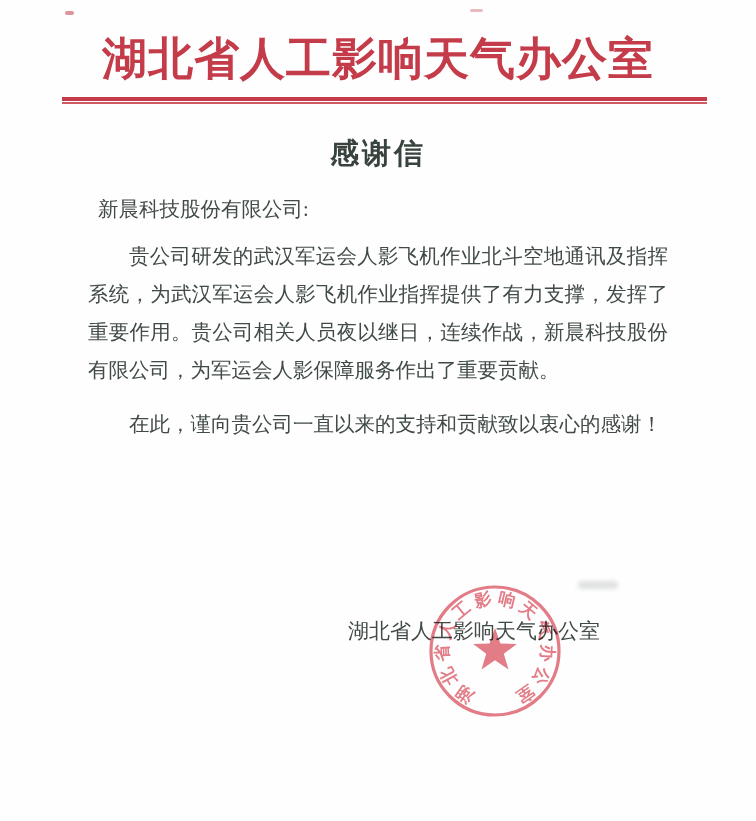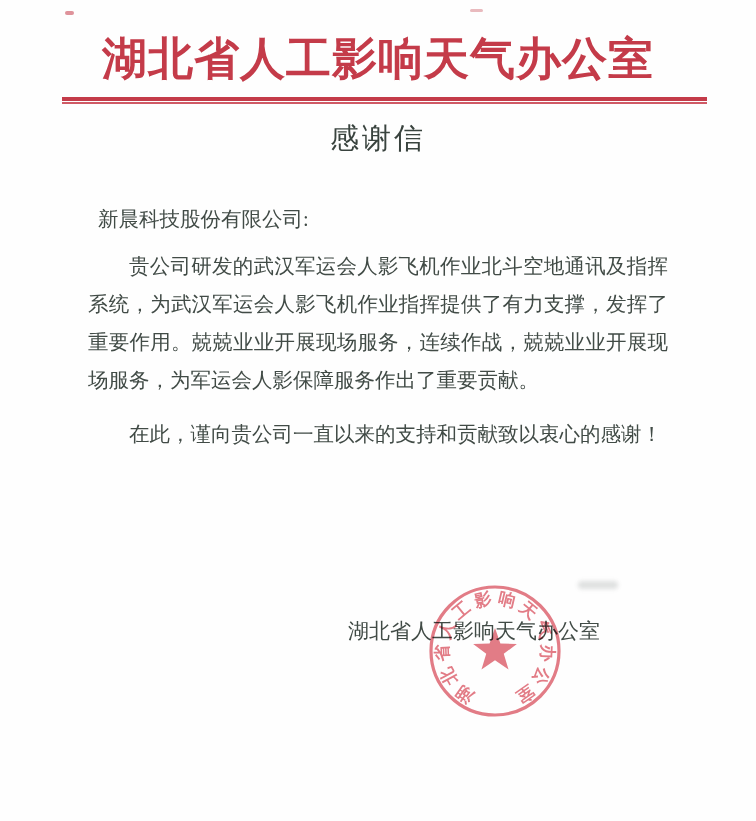--- a/index.html
+++ b/index.html
@@ -46,35 +46,35 @@
   }
   .rule-thin {
     margin-top: 1px;
     height: 2px;
     background: var(--rule-red-light, #cf5a65);
   }
 
   
   .letter-title {
     position: absolute;
-    top: 118px;
+    top: 133px;
     left: 0;
     width: 100%;
     text-align: center;
     font-size: 29px;
     line-height: 40px;
-    font-weight: normal;
+    font-weight: bold;
     letter-spacing: 3px;
     color: var(--title-ink, #39433e);
   }
 
   
   .letter-body {
     position: absolute;
-    top: 200px;
+    top: 190px;
     left: 88px;
     width: 580px;
     font-size: 20.5px;
     line-height: 38px;
     color: var(--body-ink, #414b46);
     text-align: justify;
   }
   .salutation {
     padding-left: 10px;
     margin-bottom: 9px;
@@ -144,21 +144,21 @@
   <div class="letterhead-name">湖北省人工影响天气办公室</div>
   <div class="letterhead-rule">
     <div class="rule-thick"></div>
     <div class="rule-thin"></div>
   </div>
 
   <h1 class="letter-title">感谢信</h1>
 
   <div class="letter-body">
     <p class="salutation">新晨科技股份有限公司:</p>
-    <p class="para">贵公司研发的武汉军运会人影飞机作业北斗空地通讯及指挥系统，为武汉军运会人影飞机作业指挥提供了有力支撑，发挥了重要作用。兢兢业业开展现场服务，连续作战，兢兢业业开展现场服务，为军运会人影保障服务作出了重要贡献。</p>
+    <p class="para">贵公司研发的武汉军运会人影飞机作业北斗空地通讯及指挥系统，为武汉军运会人影飞机作业指挥提供了有力支撑，发挥了重要作用。贵公司相关人员夜以继日，连续作战，新晨科技股份有限公司，为军运会人影保障服务作出了重要贡献。</p>
     <p class="para closing">在此，谨向贵公司一直以来的支持和贡献致以衷心的感谢！</p>
   </div>
 
   <div class="signature">
     <div class="sig-org">湖北省人工影响天气办公室</div>
   </div>
 
   <svg class="seal" viewBox="-71 -71 142 142" xmlns="http://www.w3.org/2000/svg">
     <circle class="seal-ring" r="64"></circle>
     <g class="seal-text-group">

